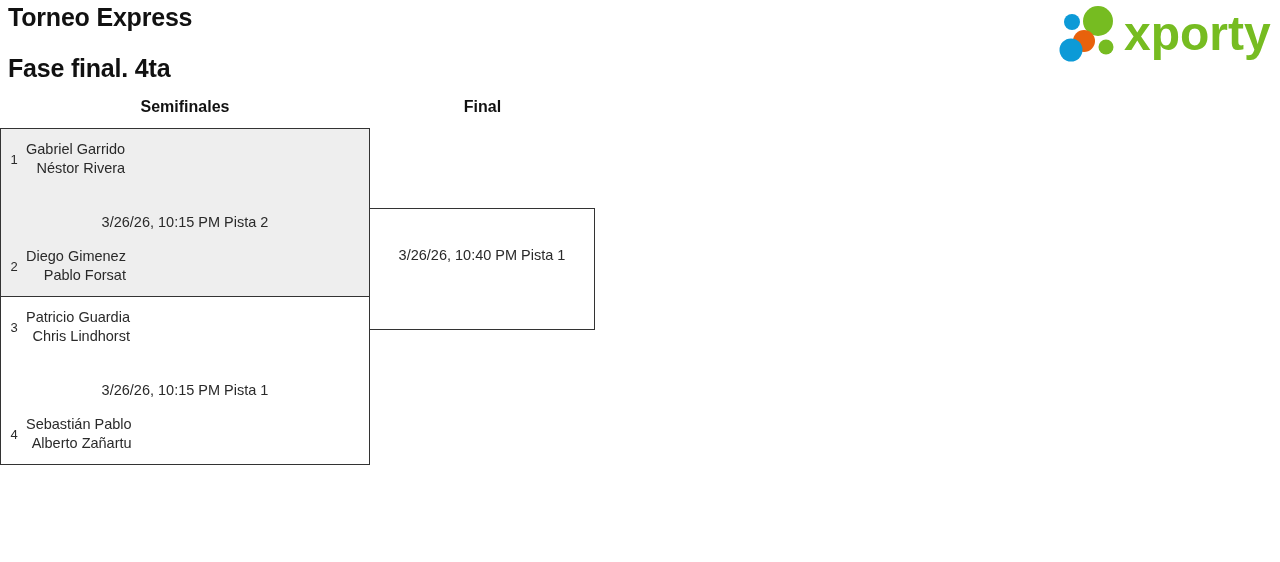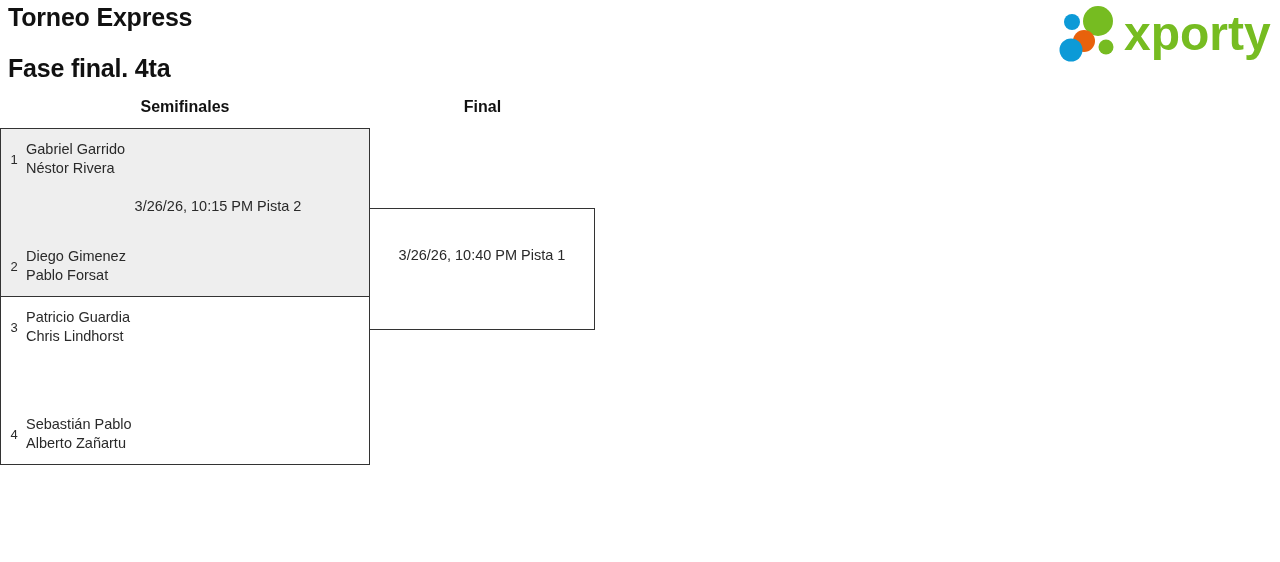--- a/index.html
+++ b/index.html
@@ -126,32 +126,33 @@
     flex: none;
   }
   .players {
     line-height: 19px;
   }
   .player {
     display: block;
     font-size: 14.5px;
     color: #2a2a2a;
     white-space: nowrap;
+    text-align: right;
   }
 
   .match-info {
     position: absolute;
     left: 0;
     width: 100%;
     text-align: center;
     font-size: 14.5px;
     color: #2a2a2a;
     white-space: nowrap;
   }
-  .match.semi .match-info { top: 69px; margin-left: 33px; }
+  .match.semi .match-info { top: 85px; }
   .match.final-match .match-info { top: 38px; }
 </style>
 </head>
 <body>
 
 <div class="page-header">
 
   <div class="title-block">
     <span class="tournament-title">Torneo Express</span>
     <span class="phase-title">Fase final. 4ta</span>
@@ -196,20 +197,21 @@
   </div>
 
   <div class="match semi semi-2">
     <div class="team top">
       <span class="seed">3</span>
       <span class="players">
         <span class="player">Patricio Guardia</span>
         <span class="player">Chris Lindhorst</span>
       </span>
     </div>
+    <div class="match-info">3/26/26, 10:15 PM Pista 1</div>
     <div class="team bottom">
       <span class="seed">4</span>
       <span class="players">
         <span class="player">Sebastián Pablo</span>
         <span class="player">Alberto Zañartu</span>
       </span>
     </div>
   </div>
 
   <div class="match final-match">

